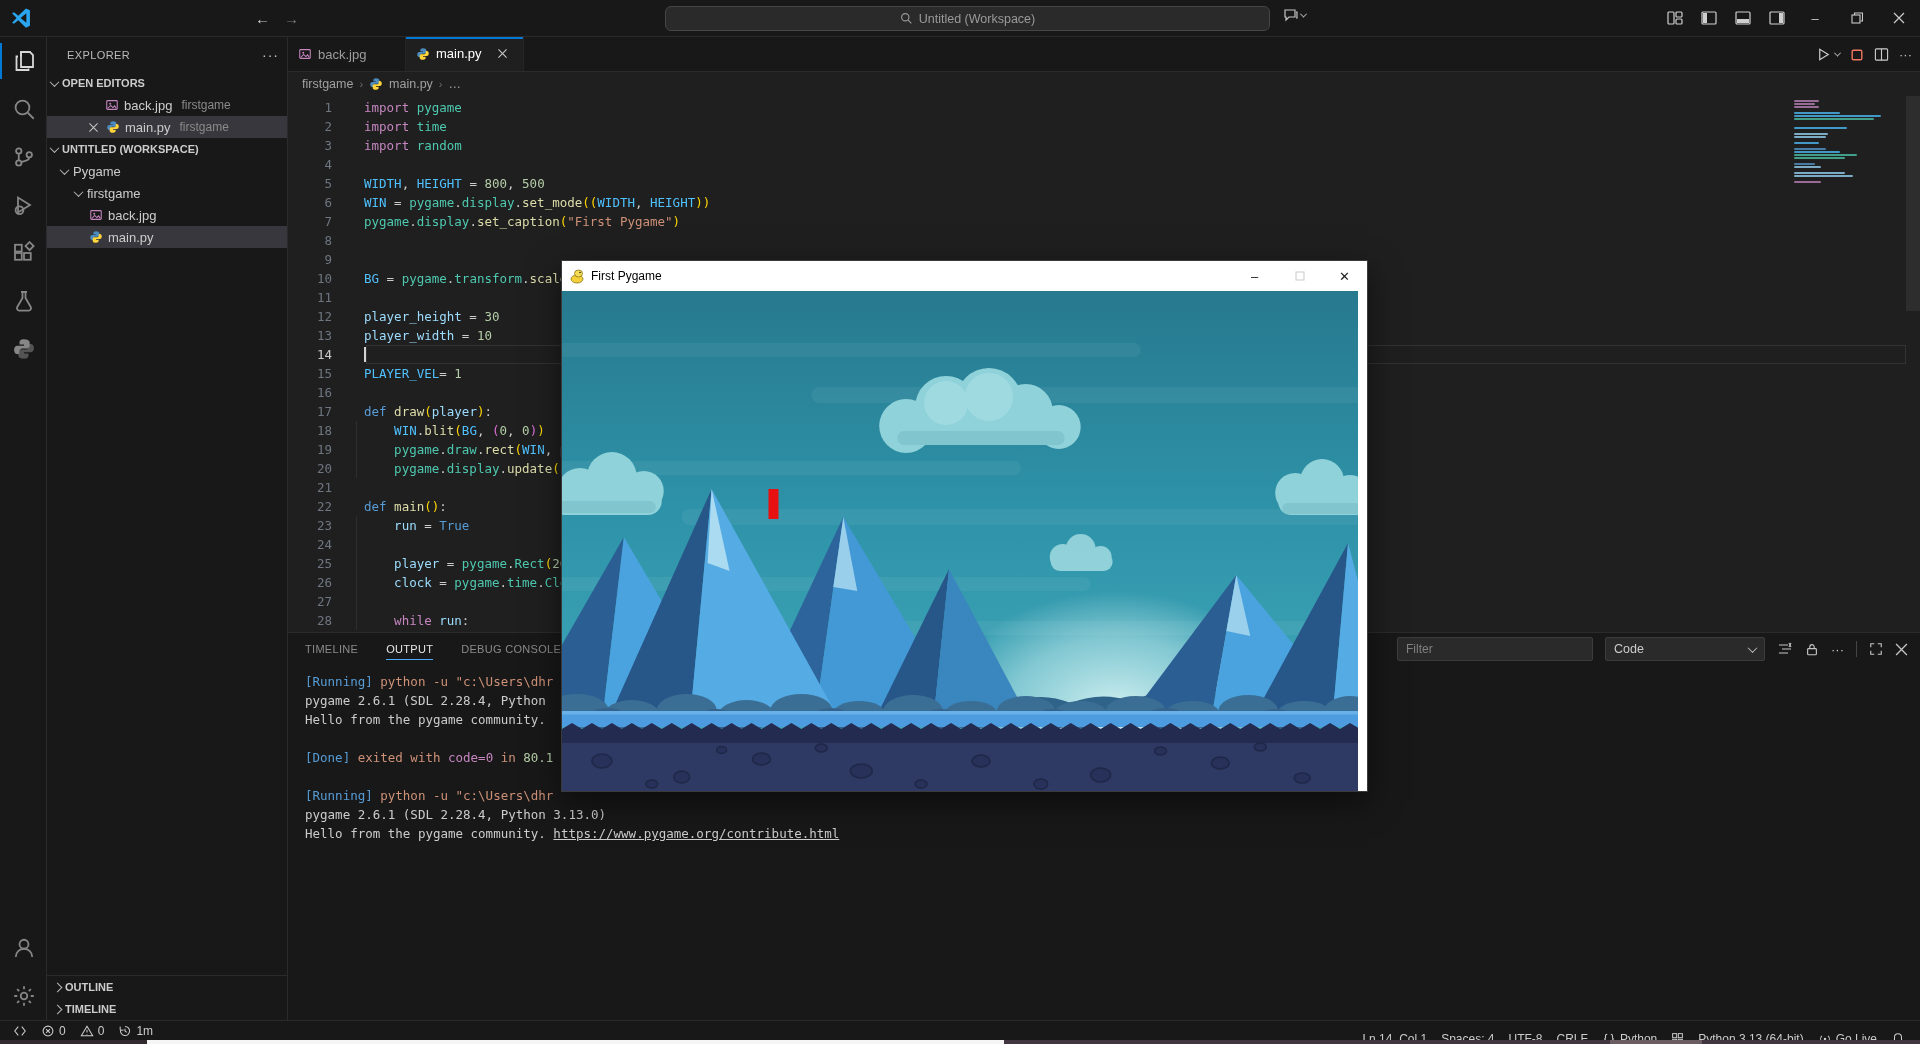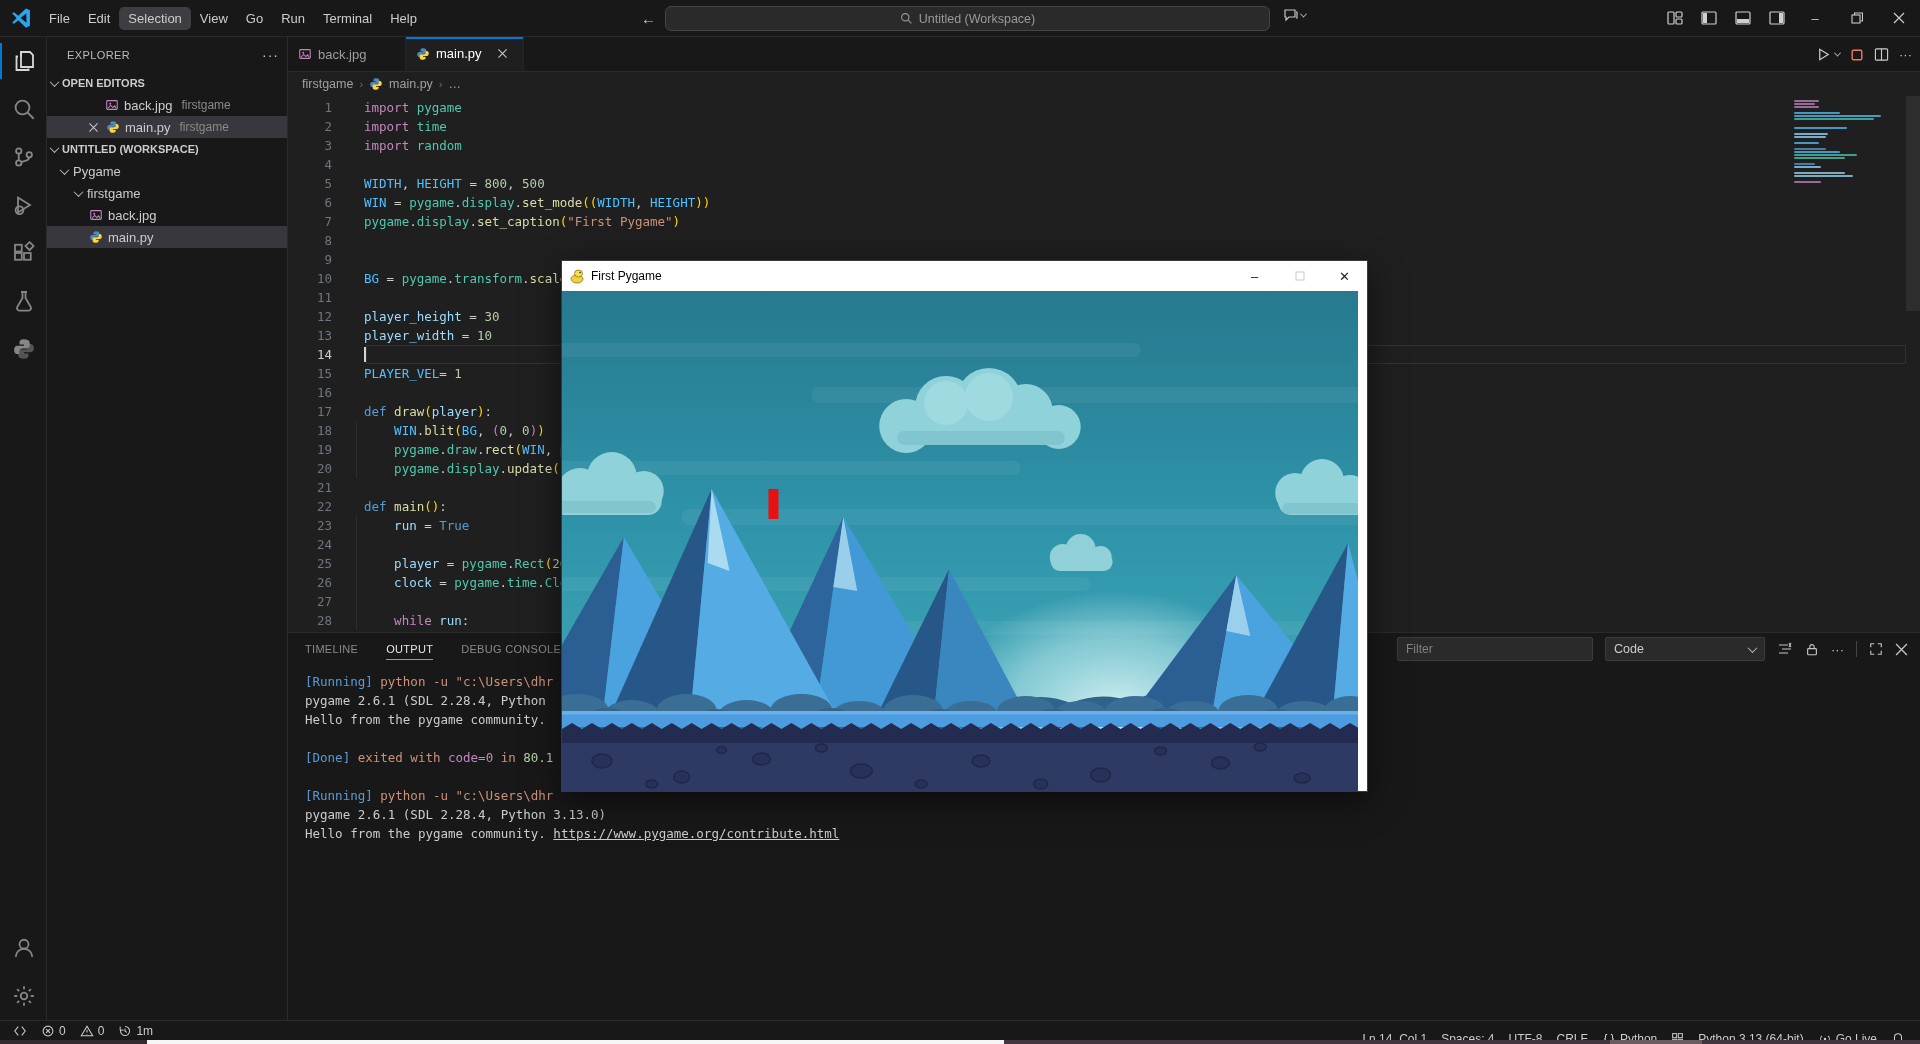--- a/index.html
+++ b/index.html
@@ -119,30 +119,20 @@
   .taskbar-sliver .seg1 { position:absolute; left:1004px; width:916px; height:4px; background:#413640;}
   .taskbar-sliver .seg2 { position:absolute; left:1610px; width:92px; height:4px; background:#6a5c60;}
 </style>
 </head>
 <body>
 
 <div class="titlebar">
   <svg class="vscode-logo" viewBox="0 0 16 16">
     <path fill="#2aa5f0" d="M11.6 1 6 6.3 2.9 3.9 1.5 4.6 4.8 8 1.5 11.4l1.4.7L6 9.7 11.6 15l2.9-1.3V2.3L11.6 1zM11.9 4.6v6.8L7.7 8l4.2-3.4z"></path>
   </svg>
-  <div class="menus">
-      <div class="menu-item">File</div>
-      <div class="menu-item">Edit</div>
-      <div class="menu-item active">Selection</div>
-      <div class="menu-item">View</div>
-      <div class="menu-item">Go</div>
-      <div class="menu-item">Run</div>
-      <div class="menu-item">Terminal</div>
-      <div class="menu-item">Help</div>
-    </div>
   <div class="nav-arrows">
     <span>←</span>
     <span class="dim">→</span>
   </div>
   <div class="search-box">
     <svg width="13" height="13" viewBox="0 0 16 16">
         <circle cx="6.5" cy="6.5" r="4.5" fill="none" stroke="#9a9a9a" stroke-width="1.4"></circle>
         <path d="M10 10l4 4" stroke="#9a9a9a" stroke-width="1.4"></path>
       </svg>
     <span>Untitled (Workspace)</span>
@@ -318,20 +308,30 @@
         <span>back.jpg</span>
       </div>
       <div class="row selected" style="padding-left: 42px;">
         <span style="display:flex;">
           <svg width="14" height="14" viewBox="0 0 16 16" fill="none" stroke="currentColor" stroke-width="1.2">
             <path d="M8 1.5c-2.6 0-3 1.2-3 2.3V5h3v.8H3.6C2.2 5.8 1.4 7 1.4 8.6c0 1.6.8 2.8 2.2 2.8h1.2V9.8c0-1.2 1-2.2 2.2-2.2h3c1 0 1.8-.8 1.8-1.9V3.8C11.8 2.3 10.6 1.5 8 1.5z" fill="#4b8bbe" stroke="none"></path>
             <path d="M8 14.5c2.6 0 3-1.2 3-2.3V11H8v-.8h4.4c1.4 0 2.2-1.2 2.2-2.8 0-1.6-.8-2.8-2.2-2.8h-1.2v1.6c0 1.2-1 2.2-2.2 2.2h-3c-1 0-1.8.8-1.8 1.9v1.9c0 1.5 1.2 2.3 3.8 2.3z" fill="#ffd43b" stroke="none"></path>
           </svg>
         </span>
         <span>main.py</span>
+      </div>
+    </div>
+  <div class="sb-bottom" id="sb-bottom">
+      <div class="section-head">
+        <span class="chev right" style="margin-left:3px;"></span>
+        <span>OUTLINE</span>
+      </div>
+      <div class="section-head">
+        <span class="chev right" style="margin-left:3px;"></span>
+        <span>TIMELINE</span>
       </div>
     </div>
 </div>
 
 <div class="editor-region">
   <div class="tabs-row">
     <div id="tabs-container" style="display:flex;">
         <div class="tab">
           <span style="display:flex;">
             <svg width="14" height="14" viewBox="0 0 16 16" fill="none" stroke="currentColor" stroke-width="1.2">

